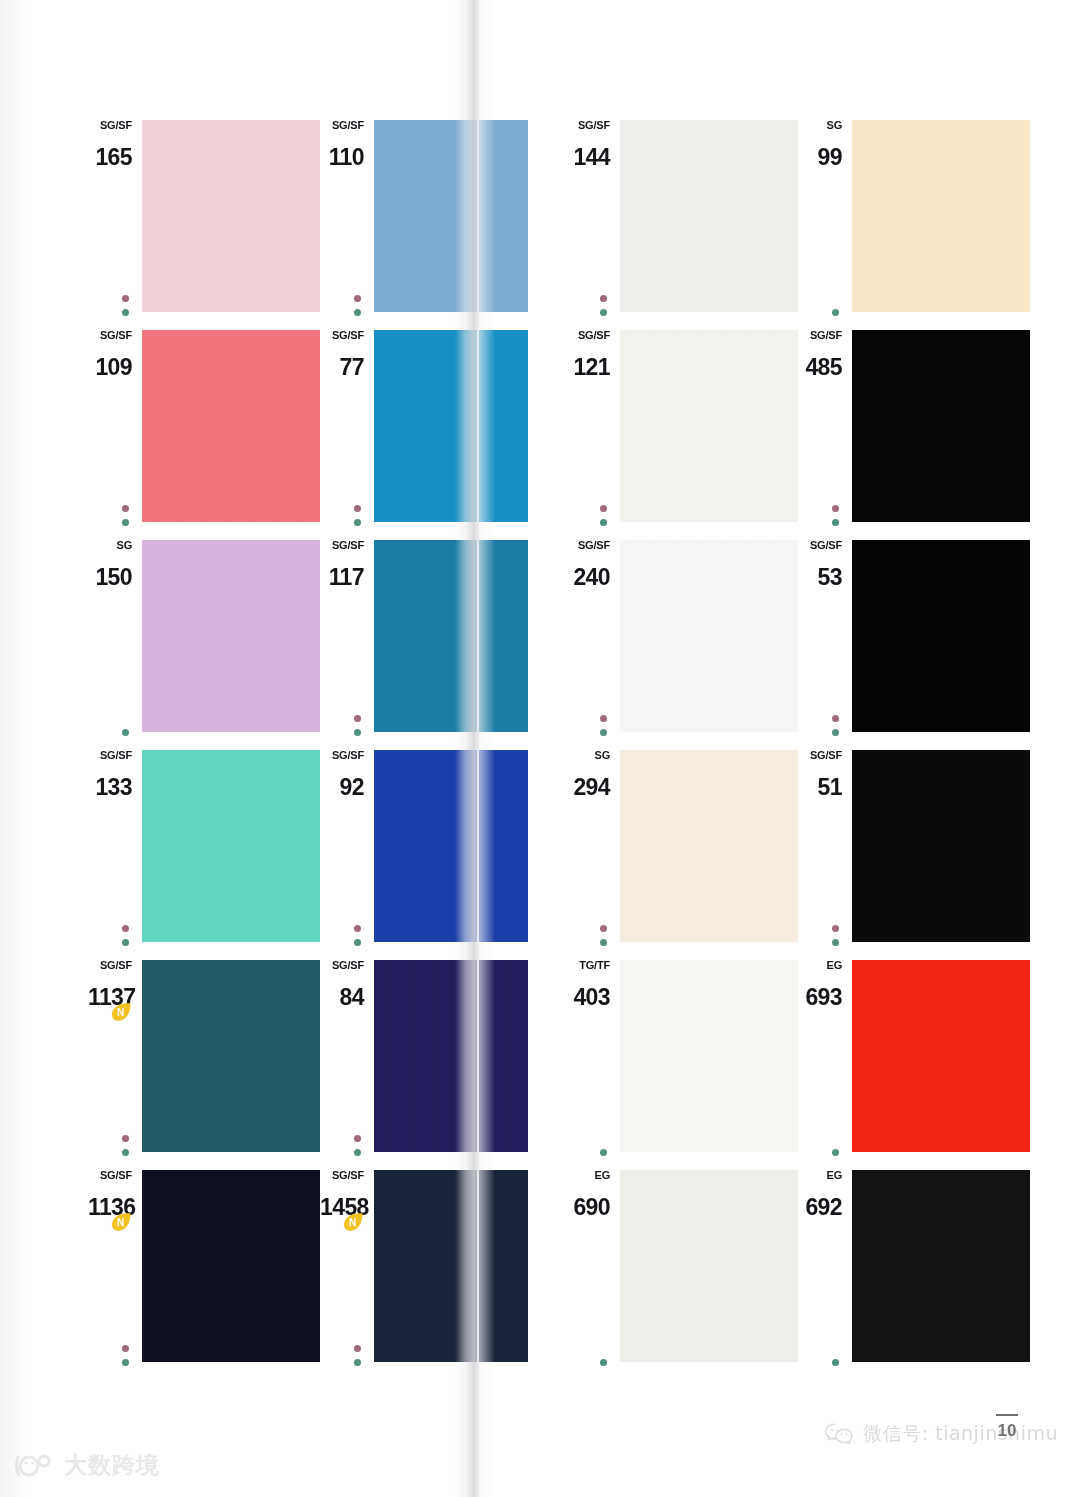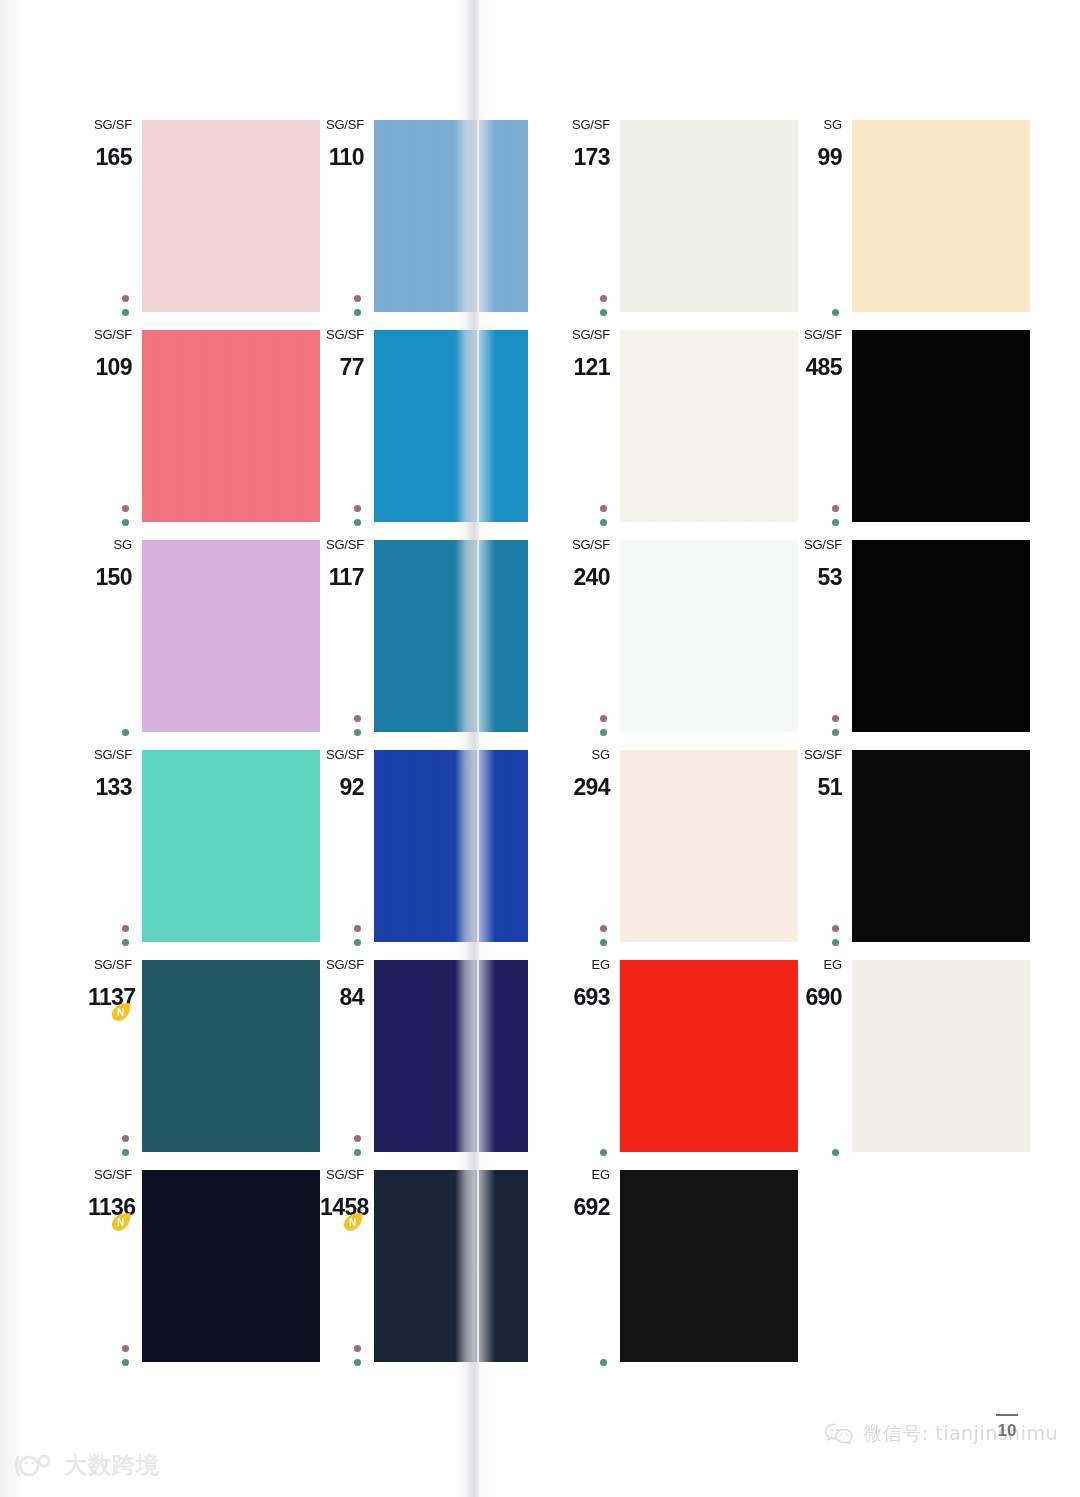--- a/index.html
+++ b/index.html
@@ -68,22 +68,22 @@
   }
 
   .cell-label {
     position: absolute;
     left: 0; top: 0;
     width: 44px;
     text-align: right;
     color: #14161a;
   }
   .cell-cat {
-    font-size: 13px;
-    font-weight: 400;
+    font-size: 11px;
+    font-weight: 700;
     letter-spacing: -0.2px;
     line-height: 14px;
     display: block;
   }
   .cell-num {
     font-size: 23px;
     font-weight: 700;
     letter-spacing: -0.6px;
     line-height: 25px;
     display: block;
@@ -356,21 +356,21 @@
           <span class="dot dot-teal"></span>
         </div>
         <div class="patch" style="background-color: rgb(24, 35, 56);"></div>
       </div>
     </div>
 
   <div class="grid grid-right">
       <div class="cell">
         <div class="cell-label">
           <span class="cell-cat">SG/SF</span>
-          <span class="cell-num">173</span>
+          <span class="cell-num">144</span>
         </div>
         <div class="dots">
           <span class="dot dot-mauve"></span>
           <span class="dot dot-teal"></span>
         </div>
         <div class="patch pale" style="background-color: rgb(238, 239, 235);"></div>
       </div>
       <div class="cell">
         <div class="cell-label">
           <span class="cell-cat">SG</span>
@@ -439,20 +439,30 @@
       <div class="cell">
         <div class="cell-label">
           <span class="cell-cat">SG/SF</span>
           <span class="cell-num">51</span>
         </div>
         <div class="dots">
           <span class="dot dot-mauve"></span>
           <span class="dot dot-teal"></span>
         </div>
         <div class="patch" style="background-color: rgb(10, 10, 10);"></div>
+      </div>
+      <div class="cell">
+        <div class="cell-label">
+          <span class="cell-cat">TG/TF</span>
+          <span class="cell-num">403</span>
+        </div>
+        <div class="dots">
+          <span class="dot dot-teal"></span>
+        </div>
+        <div class="patch pale" style="background-color: rgb(246, 246, 242);"></div>
       </div>
       <div class="cell">
         <div class="cell-label">
           <span class="cell-cat">EG</span>
           <span class="cell-num">693</span>
         </div>
         <div class="dots">
           <span class="dot dot-teal"></span>
         </div>
         <div class="patch" style="background-color: rgb(242, 35, 20);"></div>

